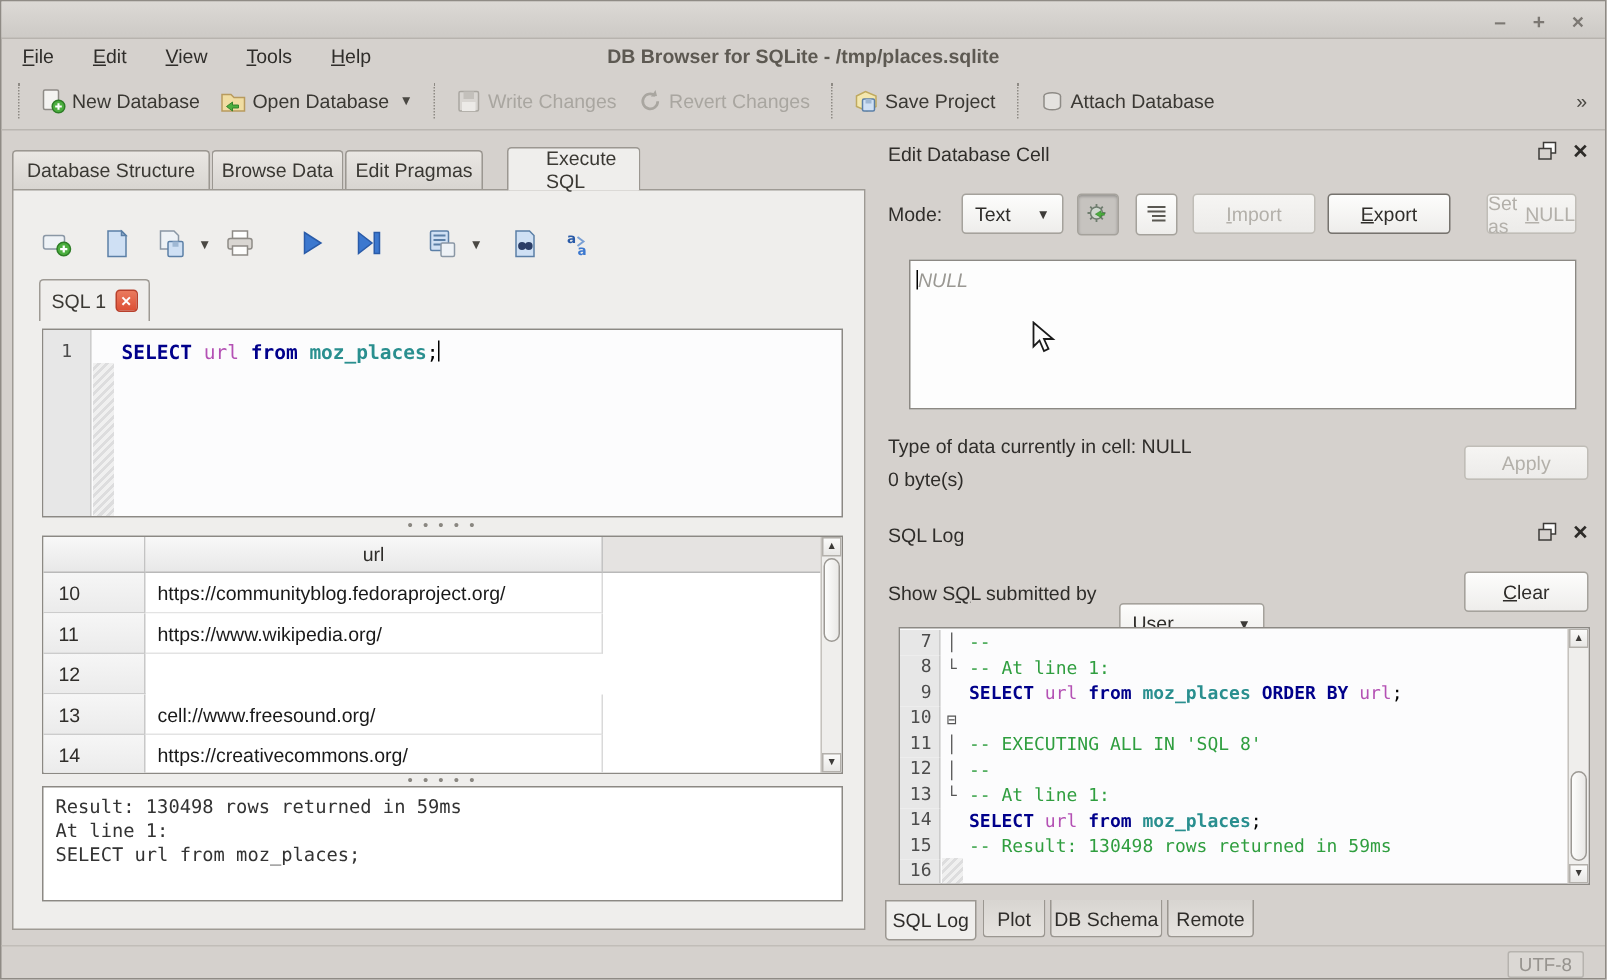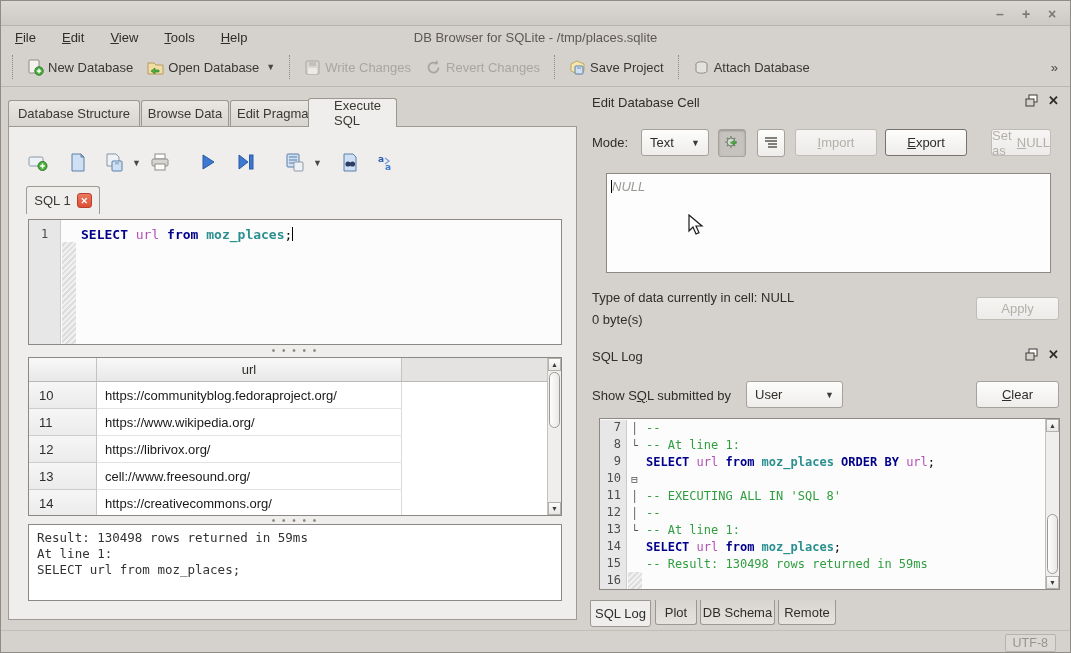--- a/index.html
+++ b/index.html
@@ -5,21 +5,21 @@
   * { margin:0; padding:0; box-sizing:border-box; }
   html,body { width:1071px; height:653px; }
   body { font-family:"Liberation Sans", sans-serif; font-size:13px; color:#3a3833; }
   .window { position:relative; width:1071px; height:653px; background:#d5d1cd; overflow:hidden;
             box-shadow: inset 0 0 0 1px #8f8b85; }
 
   
   .titlebar { position:absolute; left:1px; top:1px; right:1px; height:25px;
               background:linear-gradient(#dcd9d5,#cdcac6); border-bottom:1px solid #b7b3ae;
               display:flex; align-items:center; justify-content:center; }
-  .title-text { font-weight:normal; color:#5d5952; font-size:13px;margin-top:48px; }
+  .title-text { font-weight:bold; color:#5d5952; font-size:13px;margin-top:48px; }
   .win-controls { position:absolute; right:10px; top:0; height:25px; display:flex; gap:10px; align-items:center; }
   .win-btn { color:#7c7873; font-size:14px; font-weight:bold; width:16px; text-align:center; cursor:default; }
 
   
   .menubar { position:absolute; left:1px; top:26px; right:1px; height:22px; display:flex; align-items:center; padding-left:14px; gap:26px; }
   .menu-item { color:#2f2d2a; }
   u { text-decoration:underline; }
 
   
   .toolbar { position:absolute; left:1px; top:48px; right:1px; height:39px;
@@ -204,21 +204,21 @@
           <path d="M3 5v7c0 1.2 2.5 2.2 5.5 2.2s5.5-1 5.5-2.2V5" fill="#e4e2df" stroke="#8e8b86"></path>
         </svg>
       <span>Attach Database</span>
     </div>
     <span class="overflow">»</span>
   </div>
 
   <div class="tab" style="left:8px;top:100px;width:132px;height:26px;">Database Structure</div>
   <div class="tab" style="left:141px;top:100px;width:88px;height:26px;">Browse Data</div>
   <div class="tab" style="left:230px;top:100px;width:92px;height:26px;">Edit Pragmas</div>
-  <div class="tab active" style="left:308px;top:98px;width:89px;height:29px;padding-left:25px;">Execute SQL</div>
+  <div class="tab active" style="left:338px;top:98px;width:89px;height:29px;padding-left:25px;">Execute SQL</div>
 
   <div class="content-frame">
 
     <div class="ed-toolbar">
       <div class="ed-ico" style="left:0px;">
         <svg width="20" height="20" viewBox="0 0 20 20">
             <rect x="1" y="5" width="14" height="9" rx="1.5" fill="#eef2f6" stroke="#8a97a5"></rect>
             <circle cx="14.5" cy="14" r="4.5" fill="#4caf3f" stroke="#2e7d27"></circle>
             <path d="M14.5 11.6v4.8M12.1 14h4.8" stroke="#fff" stroke-width="1.5"></path>
           </svg>
@@ -307,21 +307,20 @@
         <div class="turl">https://communityblog.fedoraproject.org/</div>
         <div class="tfill"></div>
       </div>
       <div class="trow" style="top:51px;">
         <div class="tnum">11</div>
         <div class="turl">https://www.wikipedia.org/</div>
         <div class="tfill"></div>
       </div>
       <div class="trow" style="top:78px;">
         <div class="tnum">12</div>
-        <div class="turl">https://librivox.org/</div>
         <div class="tfill"></div>
       </div>
       <div class="trow" style="top:105px;">
         <div class="tnum">13</div>
         <div class="turl">cell://www.freesound.org/</div>
         <div class="tfill"></div>
       </div>
       <div class="trow" style="top:132px;">
         <div class="tnum">14</div>
         <div class="turl">https://creativecommons.org/</div>
@@ -384,21 +383,21 @@
   <div class="dock-title" style="left:592px;top:349px;">SQL Log</div>
   <div class="dock-icons" style="right:12px;top:347px;">
     <svg width="13" height="13" viewBox="0 0 13 13">
         <rect x="4" y="1" width="8" height="7" fill="#fdfdfc" stroke="#3d3b38"></rect>
         <rect x="1" y="5" width="8" height="7" fill="#d5d1cd" stroke="#3d3b38"></rect>
       </svg>
     <span class="close-x">✕</span>
   </div>
 
   <div class="info-label" style="left:592px;top:388px;">Show S<u>Q</u>L submitted by</div>
-  <div class="selectbox" style="left:746px;top:381px;width:97px;height:27px;">
+  <div class="selectbox" style="left:746px;top:402px;width:97px;height:27px;">
     <span>User</span>
     <span class="sb-caret">▼</span>
   </div>
   <div class="pushbtn" style="left:976px;top:381px;width:83px;height:27px;"><u>C</u>lear</div>
 
   <div class="logview">
     <div class="log-line" style="top:1px;">
         <span class="log-num">7</span>
         <span class="log-fold">│</span>
         <span class="log-code"><span class="tok-cmt">--</span></span>

